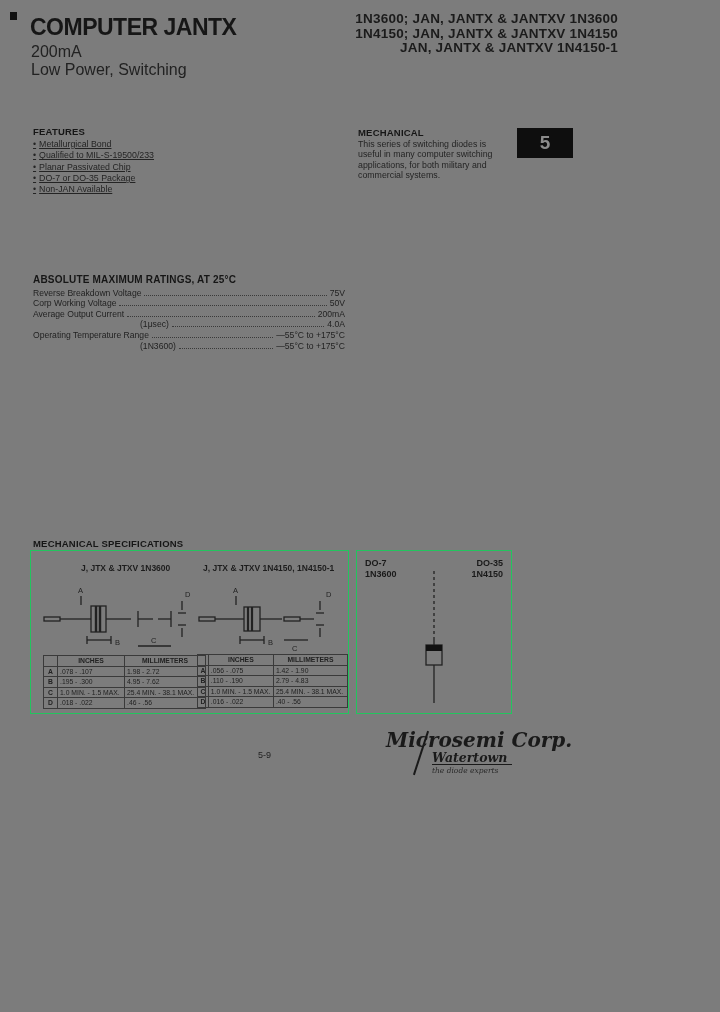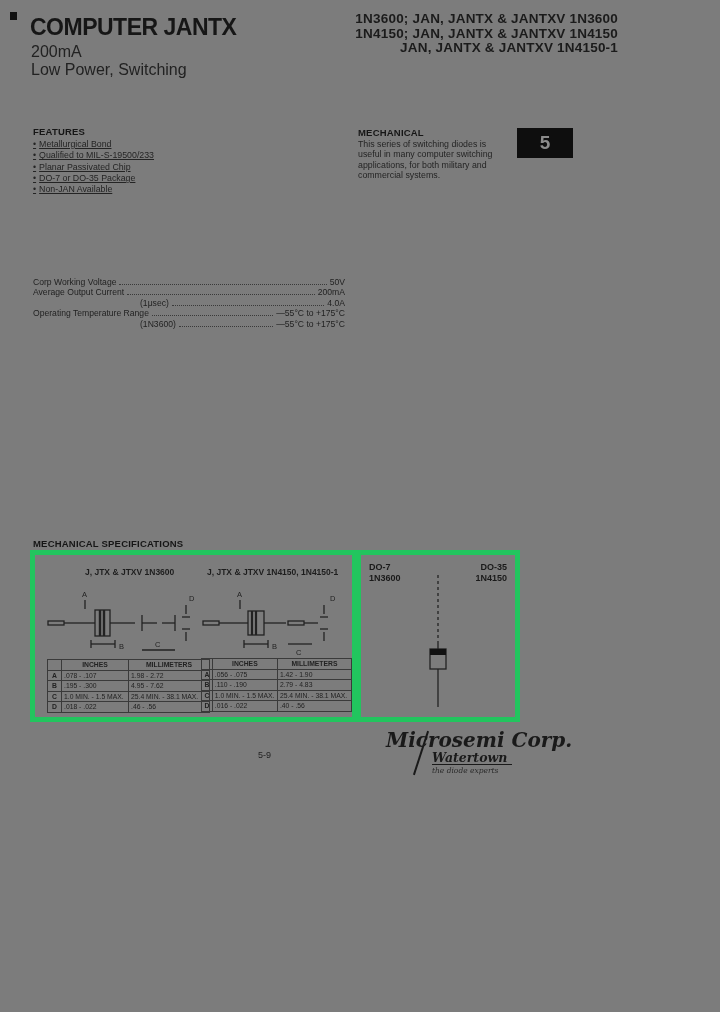--- a/index.html
+++ b/index.html
@@ -14,21 +14,21 @@
   .feat{font-size:8.8px;line-height:11.3px;color:#242424;}
   .feat .b{margin-right:3px;}
   .desc{font-size:8.8px;line-height:10.3px;color:#242424;width:152px;}
   .tab5{background:#0e0e0e;color:#8b8b8b;width:56px;height:30px;display:flex;align-items:center;justify-content:center;font-size:19px;font-weight:bold;}
   .ratings{width:312px;font-size:8.6px;color:#222;}
   .rrow{display:flex;align-items:flex-end;height:10.6px;}
   .rrow .lbl{white-space:pre;}
   .rrow .leader{flex:1;border-bottom:1px dotted #3a3a3a;margin:0 3px 2px 3px;min-width:8px;}
   .rrow .val{white-space:pre;}
   .indent1{padding-left:107px;}
-  .mechbox{border:5px solid #22c55e;}
+  .mechbox{border:1px solid #22c55e;}
   .boxtitle{font-size:8.5px;font-weight:bold;color:#1d1d1d;white-space:nowrap;}
   table.dim{border-collapse:collapse;font-size:6.8px;color:#222;}
   table.dim th,table.dim td{border:1px solid #3a3a3a;padding:0 2px;height:9.5px;line-height:9.5px;white-space:nowrap;}
   table.dim th{font-weight:bold;text-align:center;}
   table.dim td.ltr{width:9px;text-align:center;font-weight:bold;}
   table.dim td.in{width:62px;}
   table.dim td.mm{width:76px;}
   .pkg-lbl{font-size:9px;font-weight:bold;line-height:10.5px;color:#1a1a1a;}
   .logo-name{font-family:"DejaVu Serif",serif;font-style:italic;font-weight:bold;font-size:20px;color:#1a1a1a;white-space:nowrap;}
   .logo-div{font-family:"DejaVu Serif",serif;font-style:italic;font-weight:bold;font-size:12.5px;color:#1a1a1a;}
@@ -67,21 +67,27 @@
 <div class="abs" style="left:358px;top:127px;">
   <div class="sec-head">MECHANICAL</div>
   <div class="desc" style="margin-top:1px;">This series of switching diodes is useful in many computer switching applications, for both military and commercial systems.</div>
 </div>
 
 <div class="abs tab5" style="left:517px;top:128px;">
   <span>5</span>
 </div>
 
 <div class="abs" style="left:33px;top:274px;">
+  <div class="sec-head" style="font-size:10px;">ABSOLUTE MAXIMUM RATINGS, AT 25°C</div>
   <div class="ratings" style="margin-top:2px;">
+    <div class="rrow">
+        <span class="lbl">Reverse Breakdown Voltage</span>
+        <span class="leader"></span>
+        <span class="val">75V</span>
+      </div>
     <div class="rrow">
         <span class="lbl">Corp Working Voltage</span>
         <span class="leader"></span>
         <span class="val">50V</span>
       </div>
     <div class="rrow">
         <span class="lbl">Average Output Current</span>
         <span class="leader"></span>
         <span class="val">200mA</span>
       </div>

